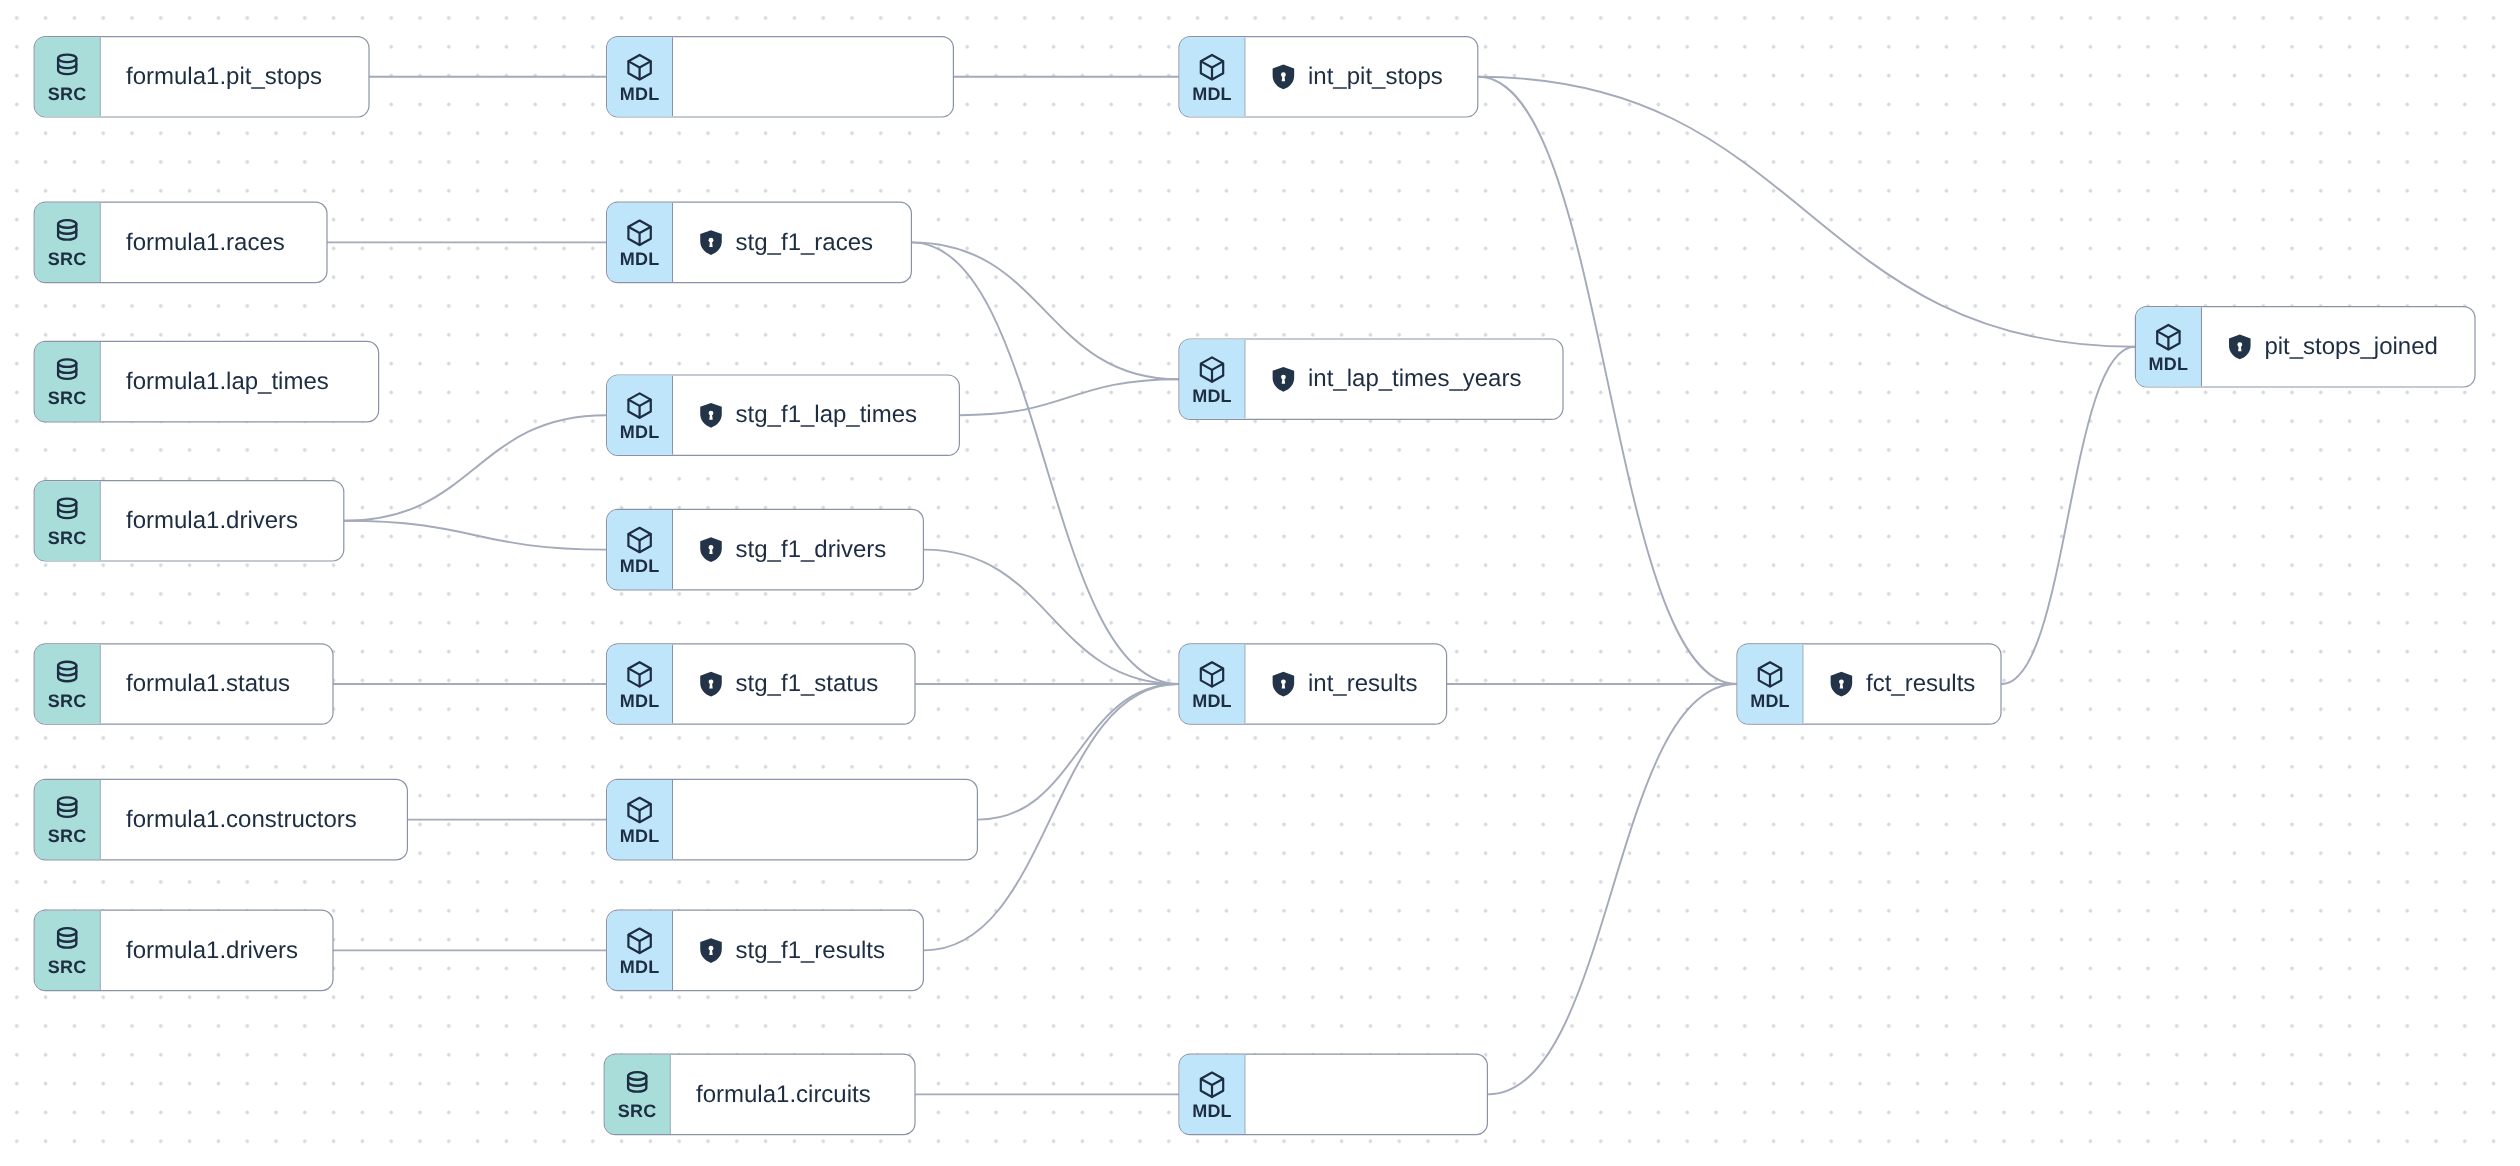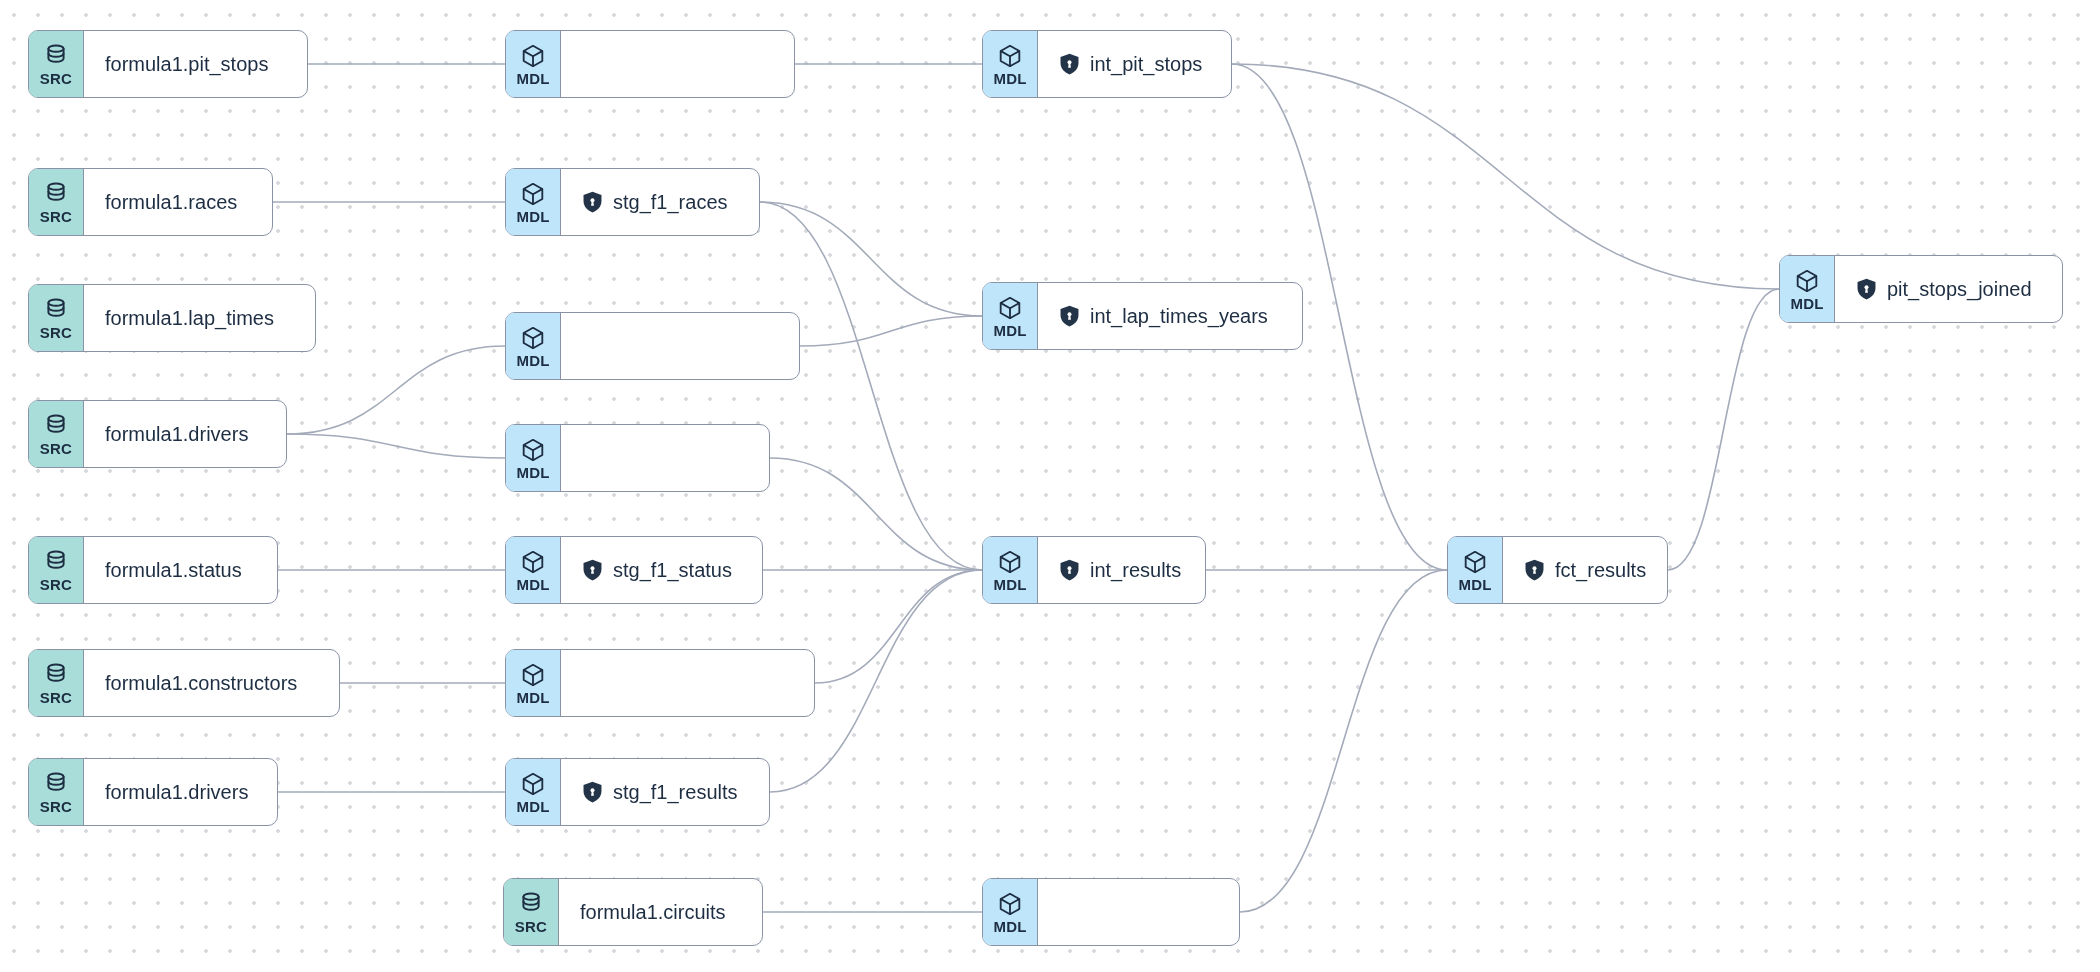--- a/index.html
+++ b/index.html
@@ -249,33 +249,53 @@
 
       <span class="glyph" data-name="package-icon">
         <svg viewBox="0 0 24 24" fill="none" stroke="currentColor" stroke-width="1.7" stroke-linecap="round" stroke-linejoin="round">
           <path d="M12 2.6 20.6 7.4v9.2L12 21.4 3.4 16.6V7.4z"></path>
           <path d="M3.6 7.5 12 12.2l8.4-4.7"></path>
           <path d="M12 12.2v9"></path>
         </svg>
       </span>
       <span class="badge" data-name="node-badge">MDL</span>
     </div>
+    <div class="label-wrap" data-name="node-label-area">
+      <span class="shield" data-name="shield-icon">
+        <svg viewBox="0 0 22 24" fill="currentColor">
+          <path d="M11 0.8 20.4 4.2v6.3c0 5.6-3.8 9.8-9.4 11.9C5.4 20.3 1.6 16.1 1.6 10.5V4.2Z"></path>
+          <circle cx="11" cy="9.6" r="2.1" fill="#ffffff"></circle>
+          <path d="M10.1 10.8h1.8l.6 4.6h-3z" fill="#ffffff"></path>
+        </svg>
+      </span>
+      <span class="label" data-name="node-label">stg_f1_lap_times</span>
+    </div>
   </div>
       <div class="node model" data-name="node-stg_f1_drivers" style="left: 505px; top: 424px; width: 265px; height: 68px;">
     <div class="tile" data-name="node-type-tile">
 
       <span class="glyph" data-name="package-icon">
         <svg viewBox="0 0 24 24" fill="none" stroke="currentColor" stroke-width="1.7" stroke-linecap="round" stroke-linejoin="round">
           <path d="M12 2.6 20.6 7.4v9.2L12 21.4 3.4 16.6V7.4z"></path>
           <path d="M3.6 7.5 12 12.2l8.4-4.7"></path>
           <path d="M12 12.2v9"></path>
         </svg>
       </span>
       <span class="badge" data-name="node-badge">MDL</span>
     </div>
+    <div class="label-wrap" data-name="node-label-area">
+      <span class="shield" data-name="shield-icon">
+        <svg viewBox="0 0 22 24" fill="currentColor">
+          <path d="M11 0.8 20.4 4.2v6.3c0 5.6-3.8 9.8-9.4 11.9C5.4 20.3 1.6 16.1 1.6 10.5V4.2Z"></path>
+          <circle cx="11" cy="9.6" r="2.1" fill="#ffffff"></circle>
+          <path d="M10.1 10.8h1.8l.6 4.6h-3z" fill="#ffffff"></path>
+        </svg>
+      </span>
+      <span class="label" data-name="node-label">stg_f1_drivers</span>
+    </div>
   </div>
       <div class="node model" data-name="node-stg_f1_status" style="left: 505px; top: 536px; width: 258px; height: 68px;">
     <div class="tile" data-name="node-type-tile">
 
       <span class="glyph" data-name="package-icon">
         <svg viewBox="0 0 24 24" fill="none" stroke="currentColor" stroke-width="1.7" stroke-linecap="round" stroke-linejoin="round">
           <path d="M12 2.6 20.6 7.4v9.2L12 21.4 3.4 16.6V7.4z"></path>
           <path d="M3.6 7.5 12 12.2l8.4-4.7"></path>
           <path d="M12 12.2v9"></path>
         </svg>

